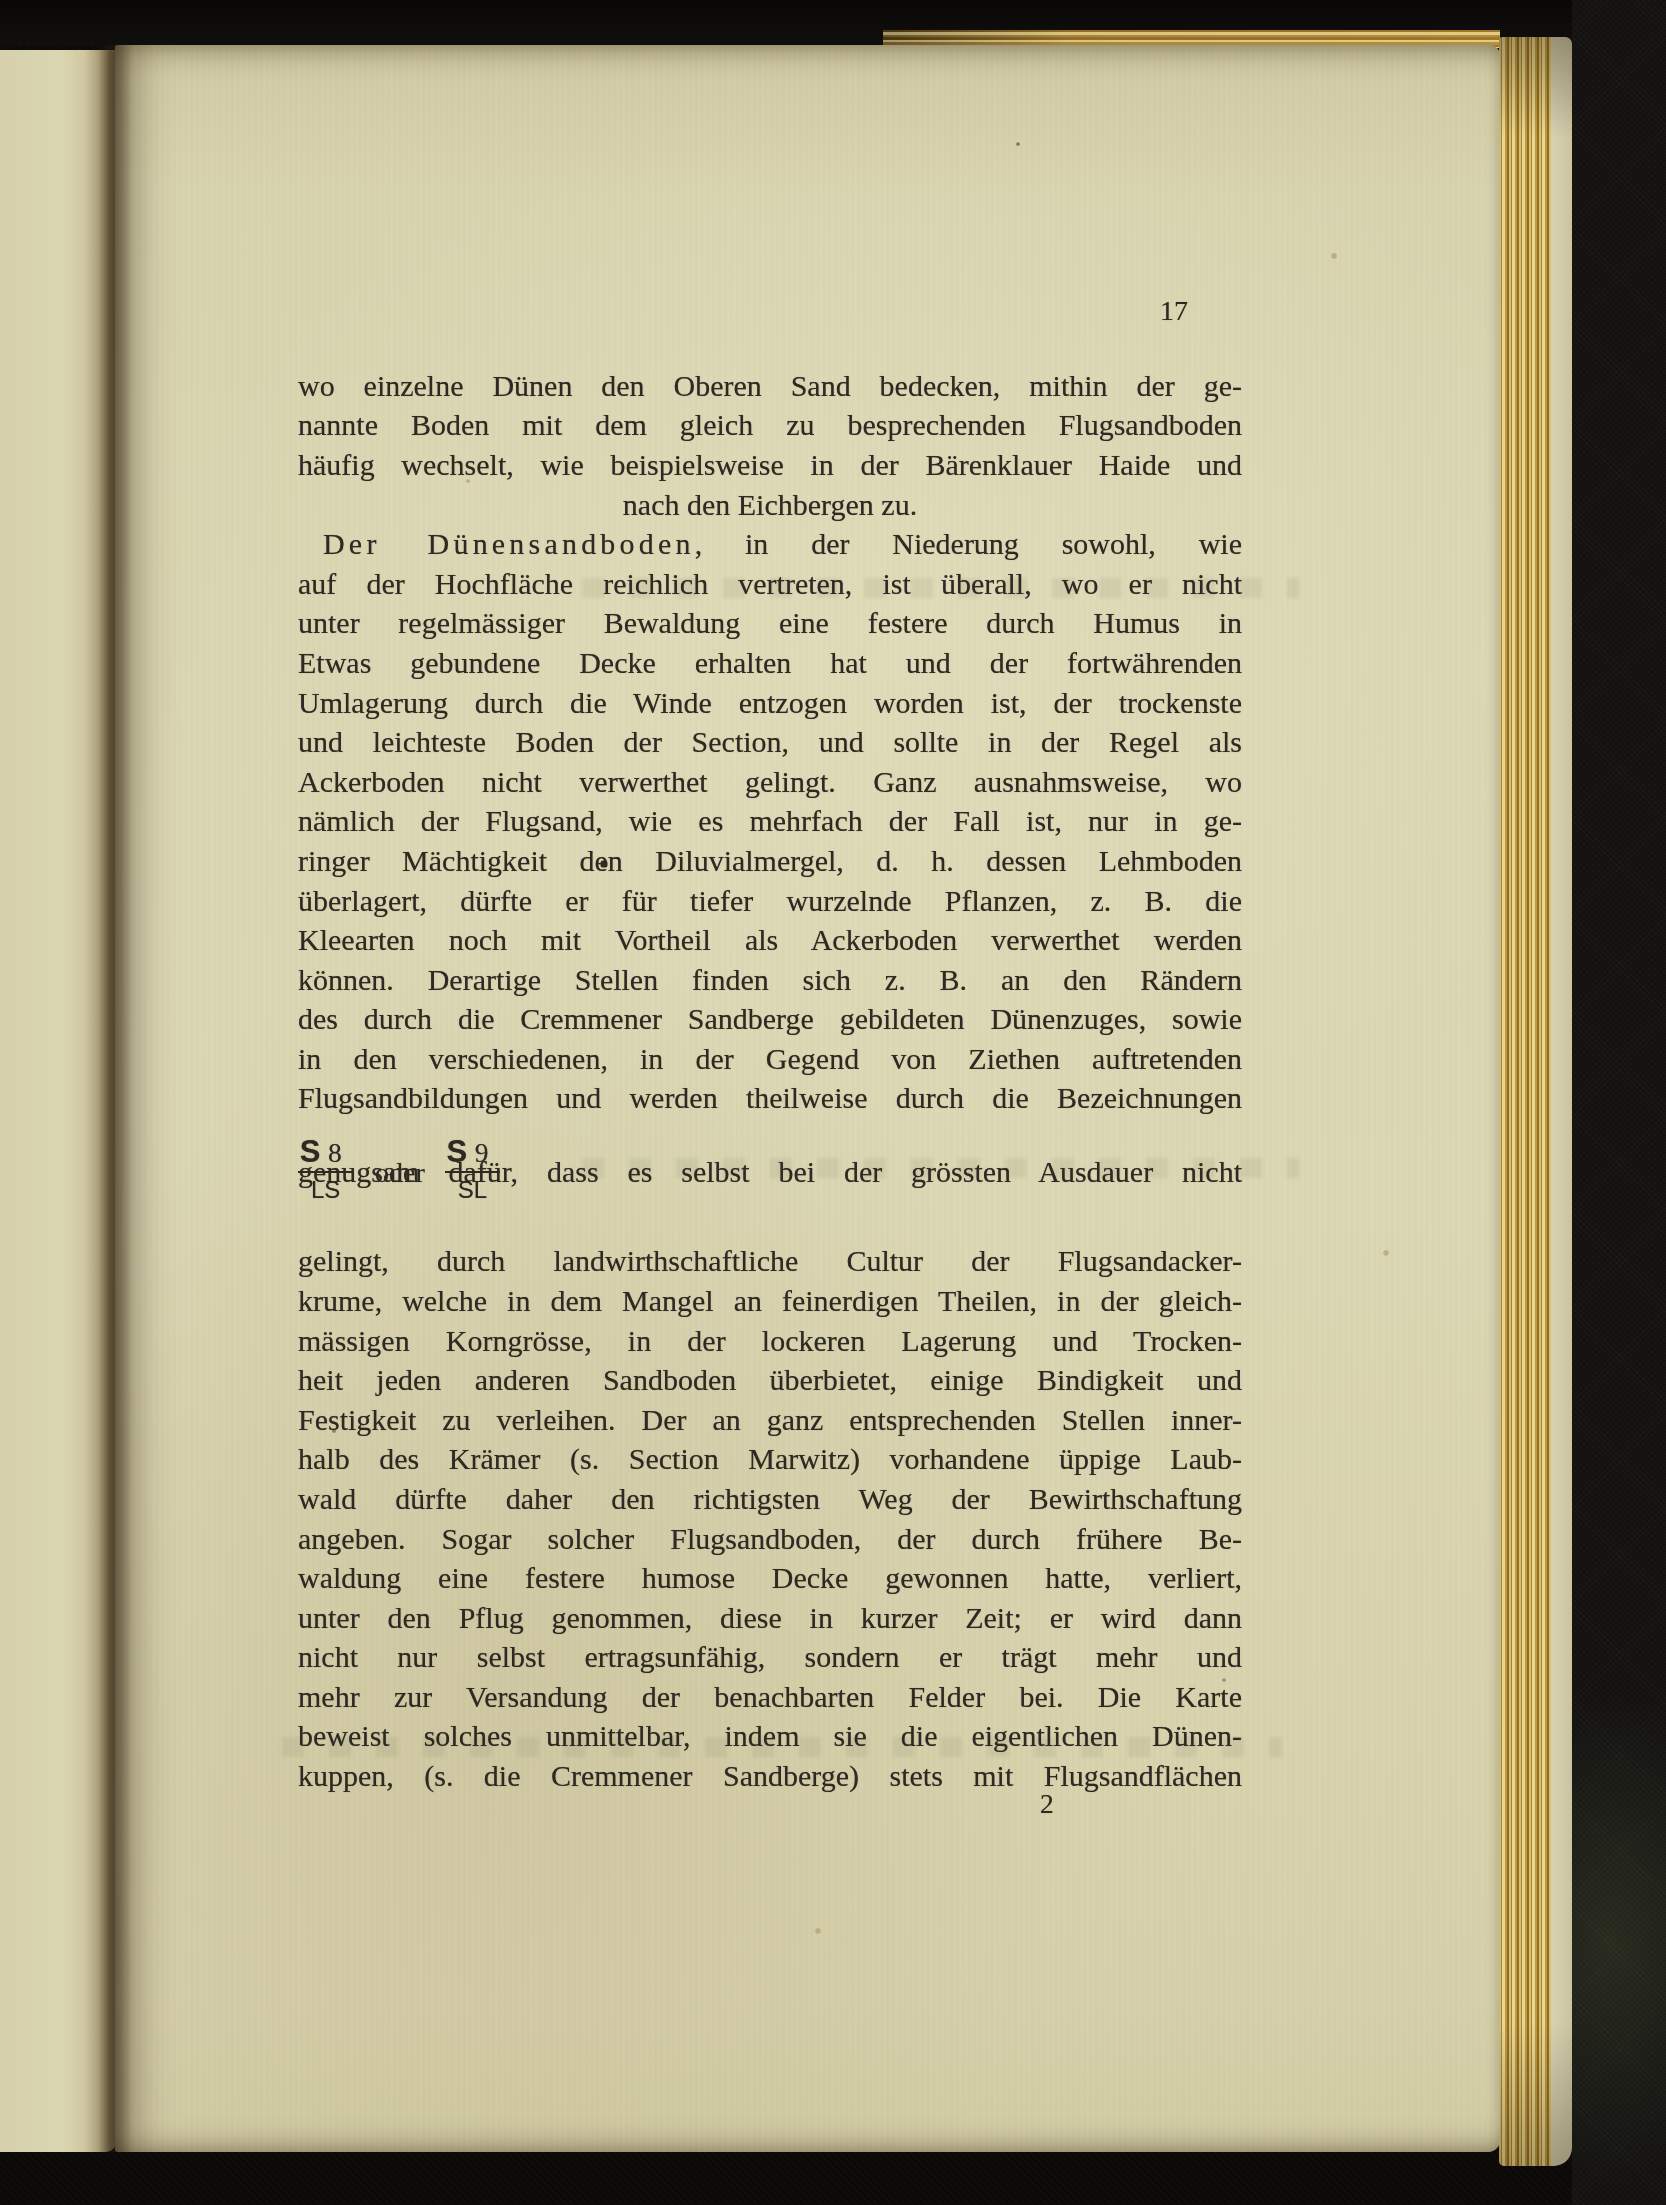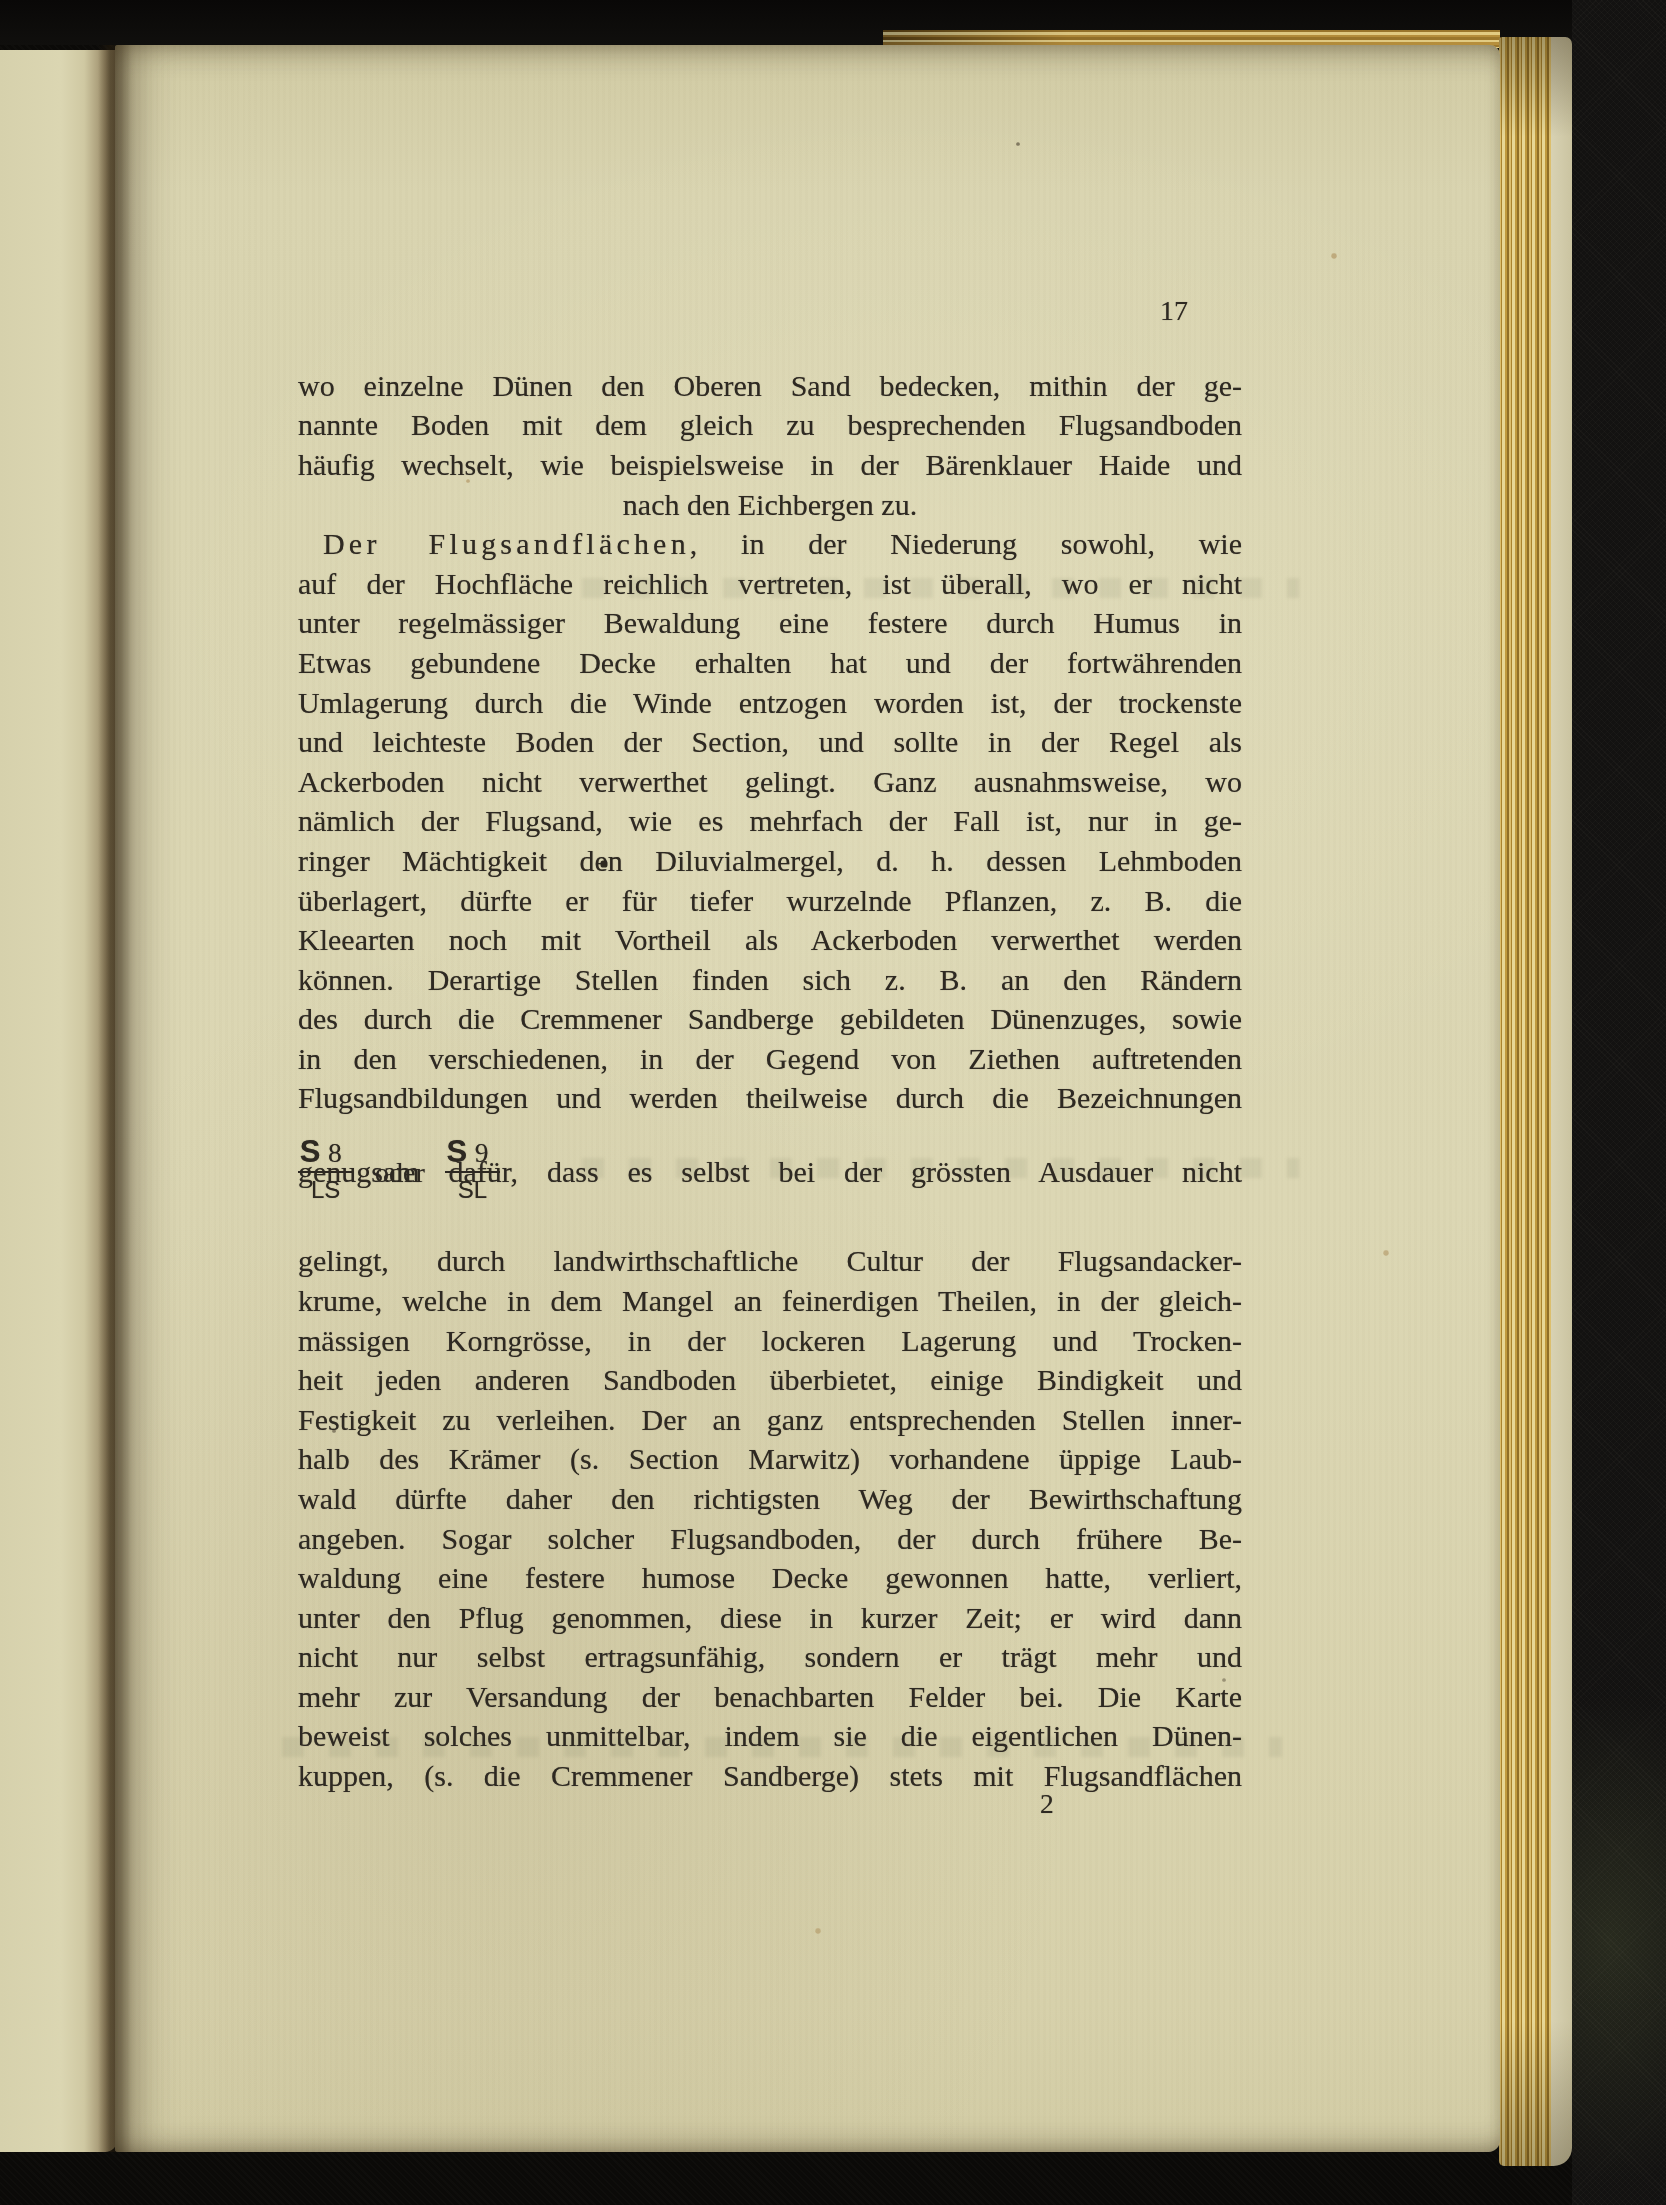--- a/index.html
+++ b/index.html
@@ -124,21 +124,21 @@
       <div class="header-page-number">17</div>
 
       <div id="lines-a">
           <div class="line" style="top: 321px;">wo einzelne Dünen den Oberen Sand bedecken, mithin der ge-</div>
           <div class="line" style="top: 360px;">nannte Boden mit dem gleich zu besprechenden Flugsandboden</div>
           <div class="line" style="top: 400px;">häufig wechselt, wie beispielsweise in der Bärenklauer Haide und</div>
           <div class="line left" style="top: 440px;">nach den Eichbergen zu.</div>
         </div>
 
       <div class="line emphasis-line" style="top:479px">
-        <span class="spaced">Der Flugsandflächen</span><span>, in der Niederung sowohl, wie</span>
+        <span class="spaced">Der Dünensandboden</span><span>, in der Niederung sowohl, wie</span>
       </div>
 
       <div id="lines-b">
           <div class="line" style="top: 519px;">auf der Hochfläche reichlich vertreten, ist überall, wo er nicht</div>
           <div class="line" style="top: 558px;">unter regelmässiger Bewaldung eine festere durch Humus in</div>
           <div class="line" style="top: 598px;">Etwas gebundene Decke erhalten hat und der fortwährenden</div>
           <div class="line" style="top: 638px;">Umlagerung durch die Winde entzogen worden ist, der trockenste</div>
           <div class="line" style="top: 677px;">und leichteste Boden der Section, und sollte in der Regel als</div>
           <div class="line" style="top: 717px;">Ackerboden nicht verwerthet gelingt. Ganz ausnahmsweise, wo</div>
           <div class="line" style="top: 756px;">nämlich der Flugsand, wie es mehrfach der Fall ist, nur in ge-</div>

